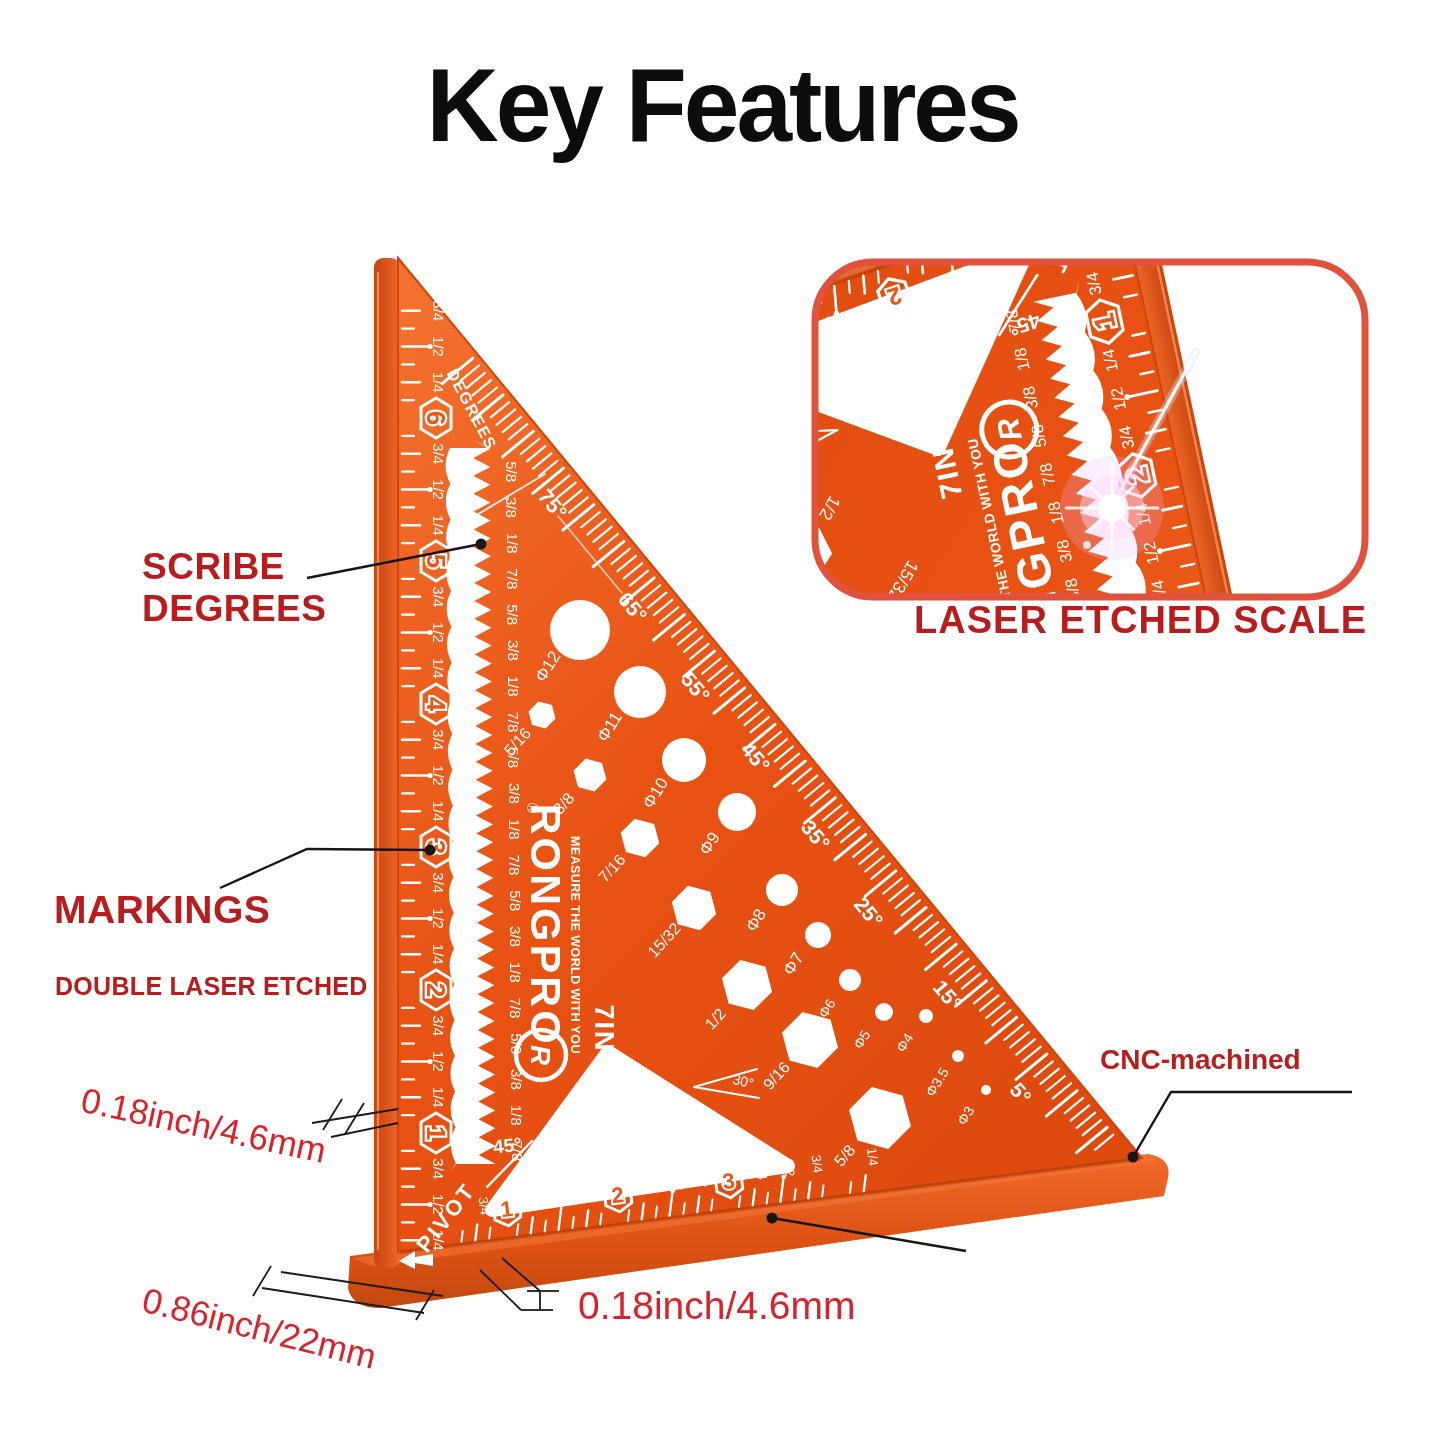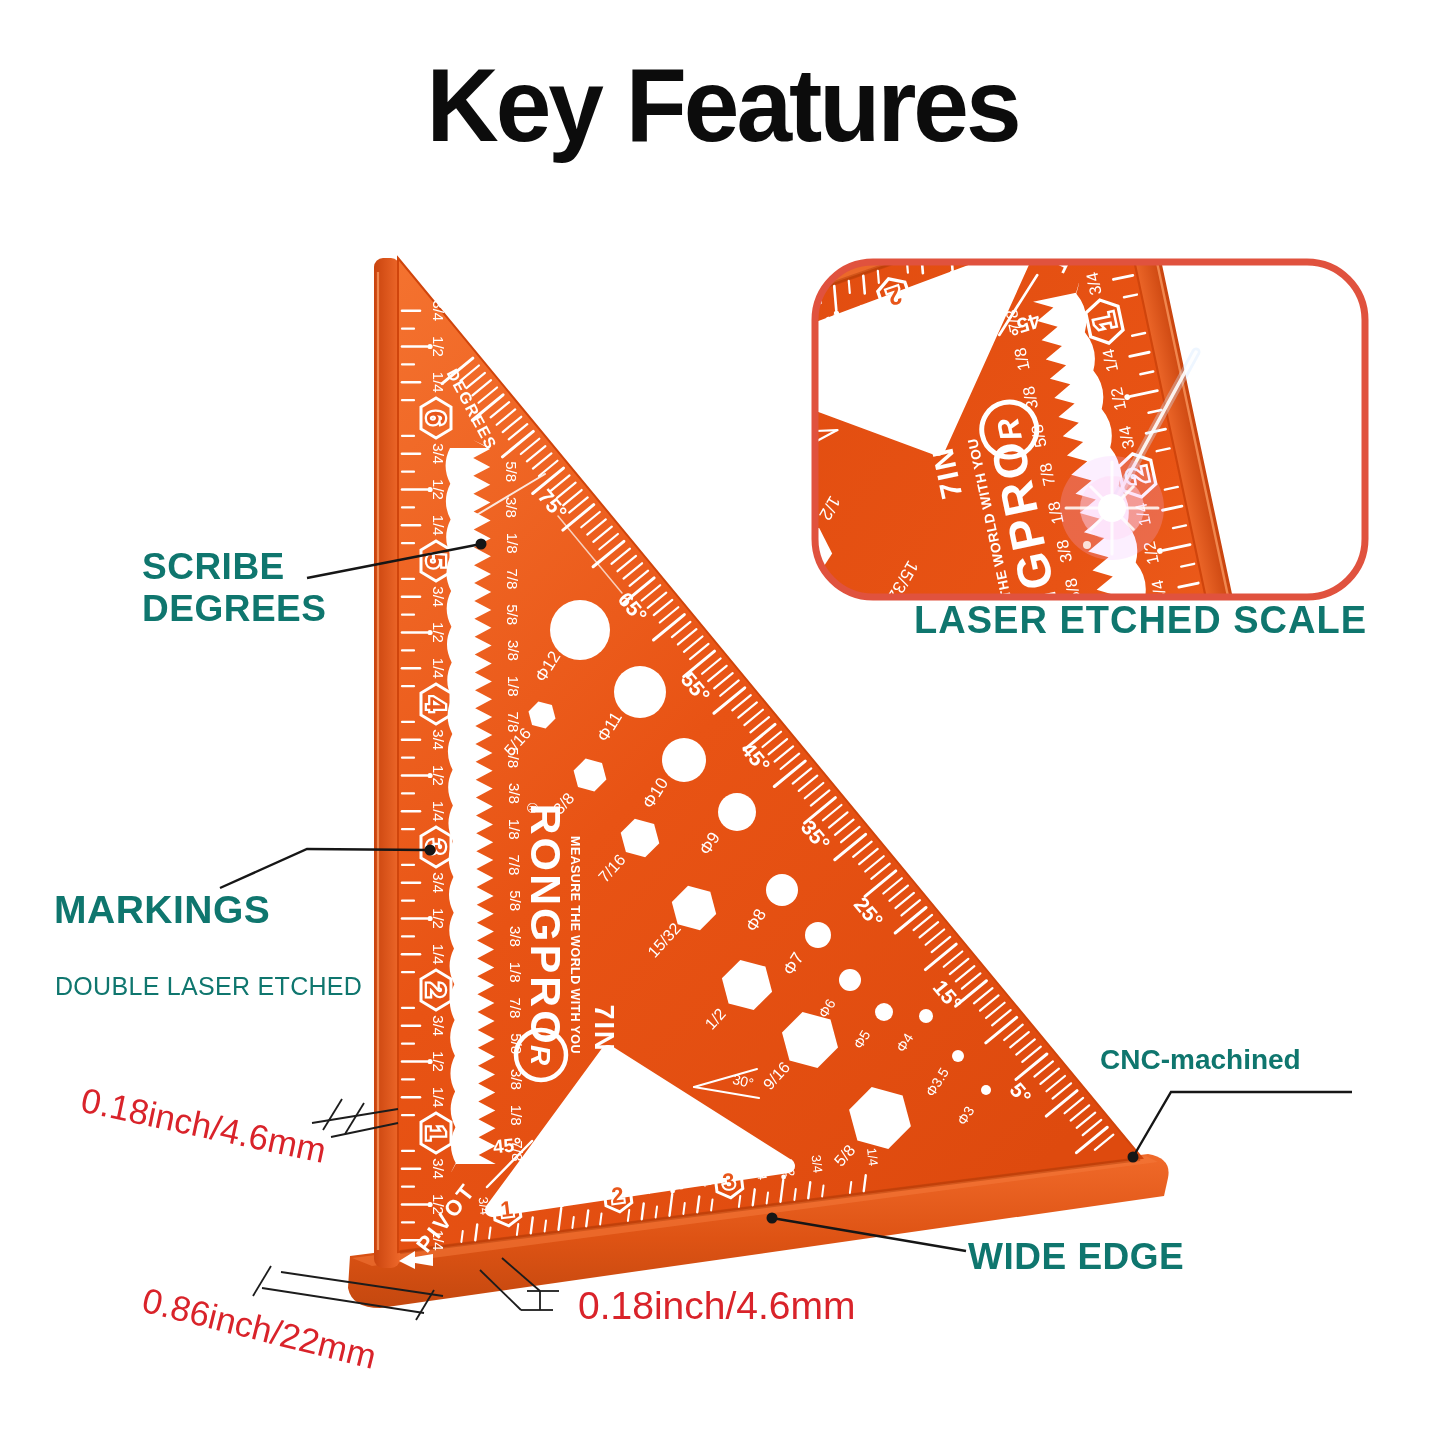--- a/index.html
+++ b/index.html
@@ -1,25 +1,25 @@
 <!DOCTYPE html>
 <html><head>
 <meta charset="utf-8">
 <style>
   html,body{margin:0;padding:0;background:#fff;}
   body{width:1445px;height:1445px;position:relative;overflow:hidden;
        font-family:"Liberation Sans",sans-serif;}
   #scene{position:absolute;left:0;top:0;z-index:1;}
-  .txt{position:absolute;z-index:3;color:#0f766e;}
+  .txt{position:absolute;z-index:3;color:#b91c1c;}
   #title{left:0;top:48px;width:100%;text-align:center;font-size:100px;font-weight:bold;
          letter-spacing:-3px;color:#0c0c0c;transform:scaleY(1.04);white-space:nowrap;}
   .callout{font-weight:bold;line-height:1.14;letter-spacing:.5px;}
   #scribe{left:142px;top:546px;font-size:37px;}
   #easy{left:54px;top:888px;font-size:39px;}
-  #easy-sub{left:55px;top:972px;font-size:25px;font-weight:normal;letter-spacing:.3px;}
+  #easy-sub{left:55px;top:972px;font-size:25px;font-weight:bold;letter-spacing:.3px;}
   #laser-label{left:815px;top:599px;width:552px;text-align:right;font-size:38px;
                font-weight:bold;letter-spacing:1px;}
   #cnc{left:1100px;top:1044px;font-size:28px;font-weight:bold;letter-spacing:0;}
   #wide{left:968px;top:1236px;font-size:37px;}
   .dim{position:absolute;z-index:3;color:#d9232a;font-size:35px;white-space:nowrap;
        transform-origin:0 0;}
   #dim-left{left:86px;top:1080px;transform:rotate(12deg);}
   #dim-base{left:148px;top:1280px;transform:rotate(14deg);}
   #dim-bottom{left:578px;top:1284px;font-size:39px;}
   svg text{font-family:"Liberation Sans",sans-serif;}
@@ -460,18 +460,17 @@
 <div class="txt callout" id="easy">
   <div>MARKINGS</div>
 </div>
 <div class="txt" id="easy-sub">DOUBLE LASER ETCHED</div>
 
 <div class="txt callout" id="laser-label">LASER ETCHED SCALE</div>
 
 <div class="txt" id="cnc" style="font-weight:bold">CNC-machined</div>
 
 <div class="txt callout" id="wide">
-  <div>WIDE EDGE</div>
 </div>
 
 <div class="dim" id="dim-left">0.18inch/4.6mm</div>
 <div class="dim" id="dim-base">0.86inch/22mm</div>
 <div class="dim" id="dim-bottom">0.18inch/4.6mm</div>
 
 </body></html>

